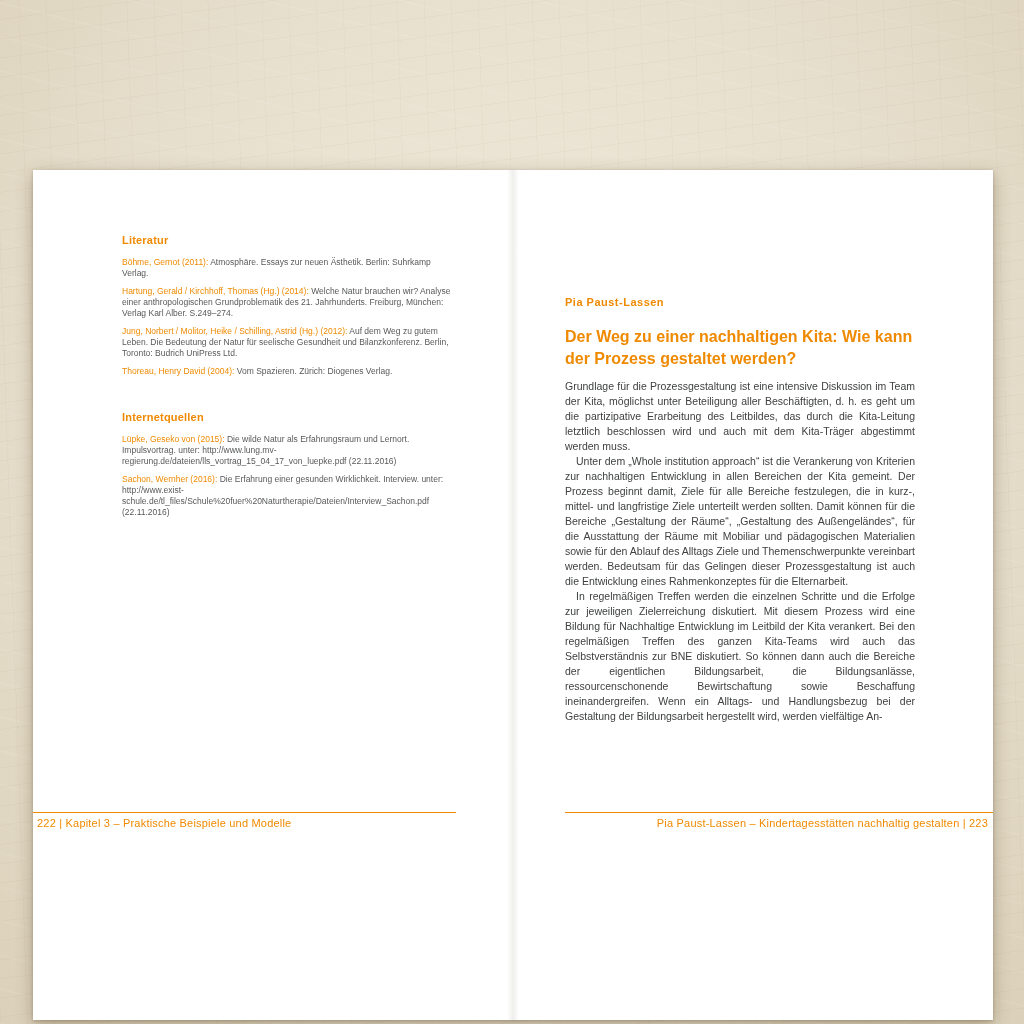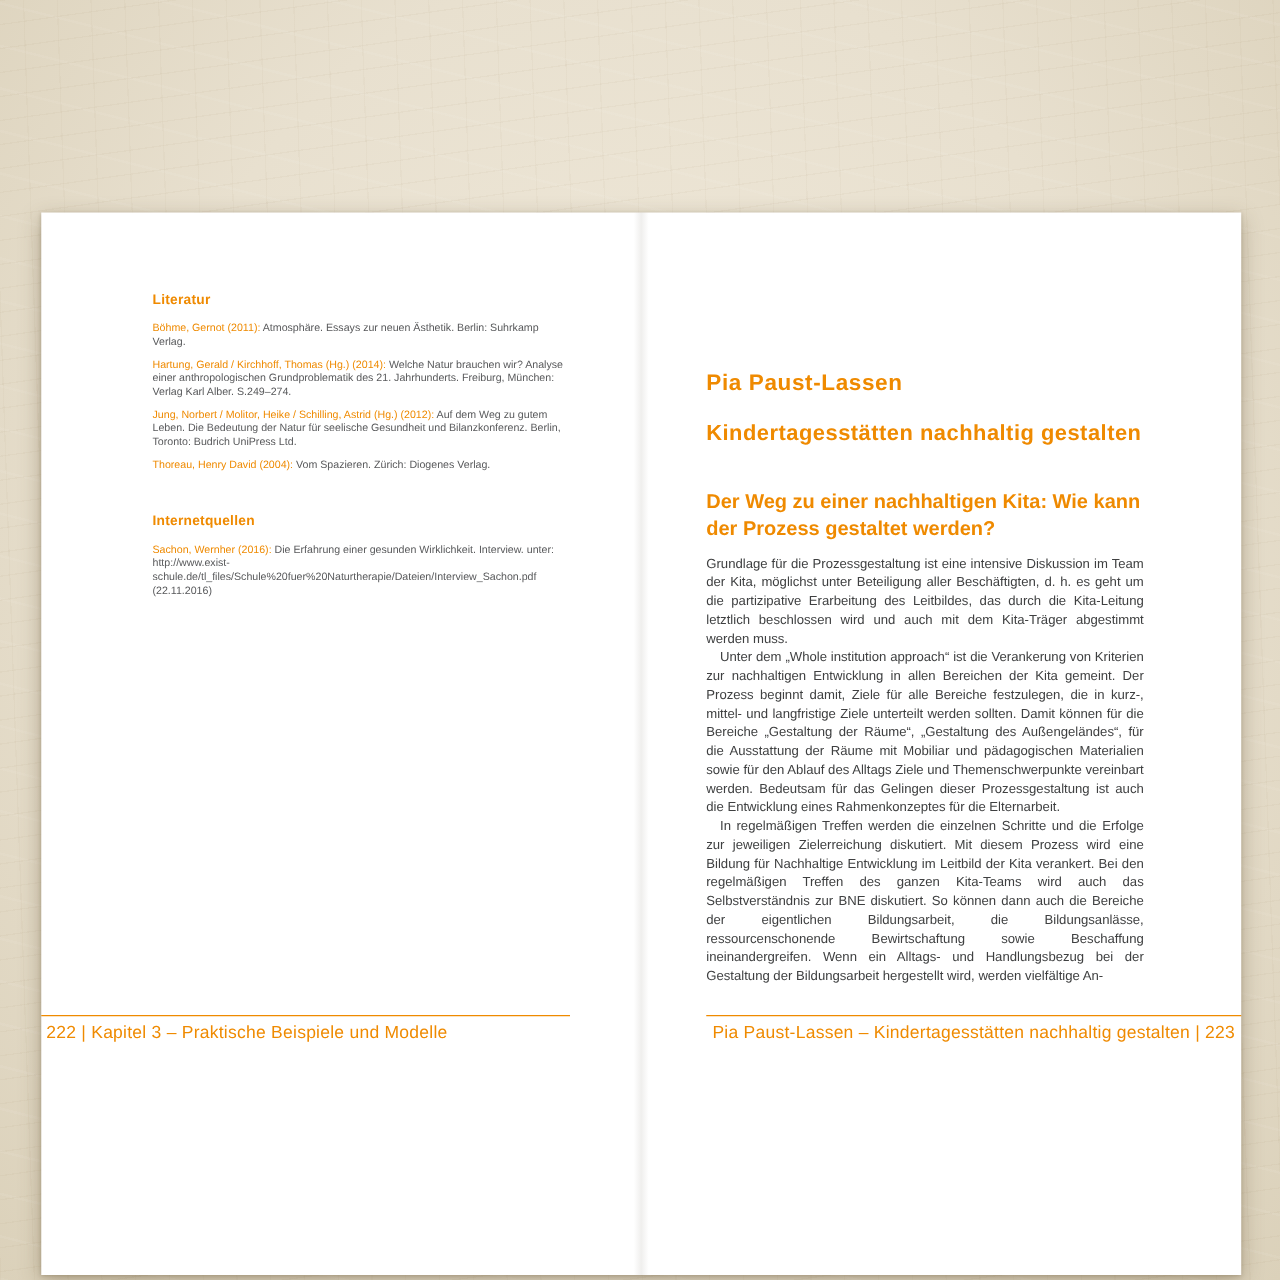--- a/index.html
+++ b/index.html
@@ -42,21 +42,21 @@
   .sec-heading.second { margin-top: 34px; }
   .ref {
     font-size: 8.5px; line-height: 11px; color: var(--ref-text);
     margin: 0 0 7px 0; overflow-wrap: break-word; word-wrap: break-word;
   }
   .ref .lead { color: var(--accent); }
 
   
   .article-col { position: absolute; left: 52px; top: 126px; width: 350px; }
   .author {
-    font-size: 18px; font-weight: bold; color: var(--accent);
+    font-size: 11px; font-weight: bold; color: var(--accent);
     letter-spacing: 0.5px; margin: 0 0 18px 0;
   }
   .title {
     font-size: 17.5px; font-weight: bold; color: var(--accent);
     line-height: 1.3; letter-spacing: 0.4px; margin: 0 0 33px 0;
   }
   .subheading {
     font-size: 16px; font-weight: bold; color: var(--accent);
     line-height: 1.4; margin: 0 0 8px 0;
   }
@@ -64,21 +64,21 @@
     font-size: 10.5px; line-height: 15px; color: var(--body-text);
     text-align: justify; margin: 0; hyphens: auto;
   }
   .body-text p.indent { text-indent: 11px; }
 
   
   .footer-rule { position: absolute; top: 642px; height: 1px; background: var(--accent); }
   .footer-rule.rule-left { left: 0; width: 423px; }
   .footer-rule.rule-right { left: 52px; width: 428px; }
   .footer-text {
-    position: absolute; top: 647px; font-size: 14px;
+    position: absolute; top: 647px; font-size: 11px;
     color: var(--accent); letter-spacing: 0.2px; white-space: nowrap;
   }
   .footer-text.ft-left { left: 4px; }
   .footer-text.ft-right { right: 5px; text-align: right; }
 </style>
 </head>
 <body>
 
 <div class="desk">
   <div class="desk-texture"></div>
@@ -91,33 +91,33 @@
 
       <h3 class="sec-heading">Literatur</h3>
 
       <p class="ref"><span class="lead">Böhme, Gernot (2011):</span><span> Atmosphäre. Essays zur neuen Ästhetik. Berlin: Suhrkamp Verlag.</span></p>
       <p class="ref"><span class="lead">Hartung, Gerald / Kirchhoff, Thomas (Hg.) (2014):</span><span> Welche Natur brauchen wir? Analyse einer anthropologischen Grundproblematik des 21. Jahrhunderts. Freiburg, München: Verlag Karl Alber. S.249–274.</span></p>
       <p class="ref"><span class="lead">Jung, Norbert / Molitor, Heike / Schilling, Astrid (Hg.) (2012):</span><span> Auf dem Weg zu gutem Leben. Die Bedeutung der Natur für seelische Gesundheit und Bilanzkonferenz. Berlin, Toronto: Budrich UniPress Ltd.</span></p>
       <p class="ref"><span class="lead">Thoreau, Henry David (2004):</span><span> Vom Spazieren. Zürich: Diogenes Verlag.</span></p>
 
       <h3 class="sec-heading second">Internetquellen</h3>
 
+      <p class="ref"><span class="lead">Lüpke, Geseko von (2015):</span><span> Die wilde Natur als Erfahrungsraum und Lernort. Impulsvortrag. unter: http://www.lung.mv-regierung.de/dateien/lls_vortrag_15_04_17_von_luepke.pdf (22.11.2016)</span></p>
       <p class="ref"><span class="lead">Sachon, Wernher (2016):</span><span> Die Erfahrung einer gesunden Wirklichkeit. Interview. unter: http://www.exist-schule.de/tl_files/Schule%20fuer%20Naturtherapie/Dateien/Interview_Sachon.pdf (22.11.2016)</span></p>
 
     </div>
     <div class="footer-rule rule-left"></div>
     <div class="footer-text ft-left">222 | Kapitel 3 – Praktische Beispiele und Modelle</div>
   </div>
 
   <div class="page">
     <div class="article-col">
 
       <h4 class="author">Pia Paust-Lassen</h4>
 
-      <h1 class="title">Kindertagesstätten nachhaltig gestalten</h1>
 
       <h2 class="subheading">Der Weg zu einer nachhaltigen Kita: Wie kann der Prozess gestaltet werden?</h2>
 
       <div class="body-text">
         <p>Grundlage für die Prozessgestaltung ist eine intensive Diskussion im Team der Kita, möglichst unter Beteiligung aller Beschäftigten, d. h. es geht um die partizipative Erarbeitung des Leitbildes, das durch die Kita-Leitung letztlich beschlossen wird und auch mit dem Kita-Träger abgestimmt werden muss.</p>
         <p class="indent">Unter dem „Whole institution approach“ ist die Verankerung von Kriterien zur nachhaltigen Entwicklung in allen Bereichen der Kita gemeint. Der Prozess beginnt damit, Ziele für alle Bereiche festzulegen, die in kurz-, mittel- und langfristige Ziele unterteilt werden sollten. Damit können für die Bereiche „Gestaltung der Räume“, „Gestaltung des Außengeländes“, für die Ausstattung der Räume mit Mobiliar und pädagogischen Materialien sowie für den Ablauf des Alltags Ziele und Themenschwerpunkte vereinbart werden. Bedeutsam für das Gelingen dieser Prozessgestaltung ist auch die Entwicklung eines Rahmenkonzeptes für die Elternarbeit.</p>
         <p class="indent">In regelmäßigen Treffen werden die einzelnen Schritte und die Erfolge zur jeweiligen Zielerreichung diskutiert. Mit diesem Prozess wird eine Bildung für Nachhaltige Entwicklung im Leitbild der Kita verankert. Bei den regelmäßigen Treffen des ganzen Kita-Teams wird auch das Selbstverständnis zur BNE diskutiert. So können dann auch die Bereiche der eigentlichen Bildungsarbeit, die Bildungsanlässe, ressourcenschonende Bewirtschaftung sowie Beschaffung ineinandergreifen. Wenn ein Alltags- und Handlungsbezug bei der Gestaltung der Bildungsarbeit hergestellt wird, werden vielfältige An-</p>
       </div>
 
     </div>

